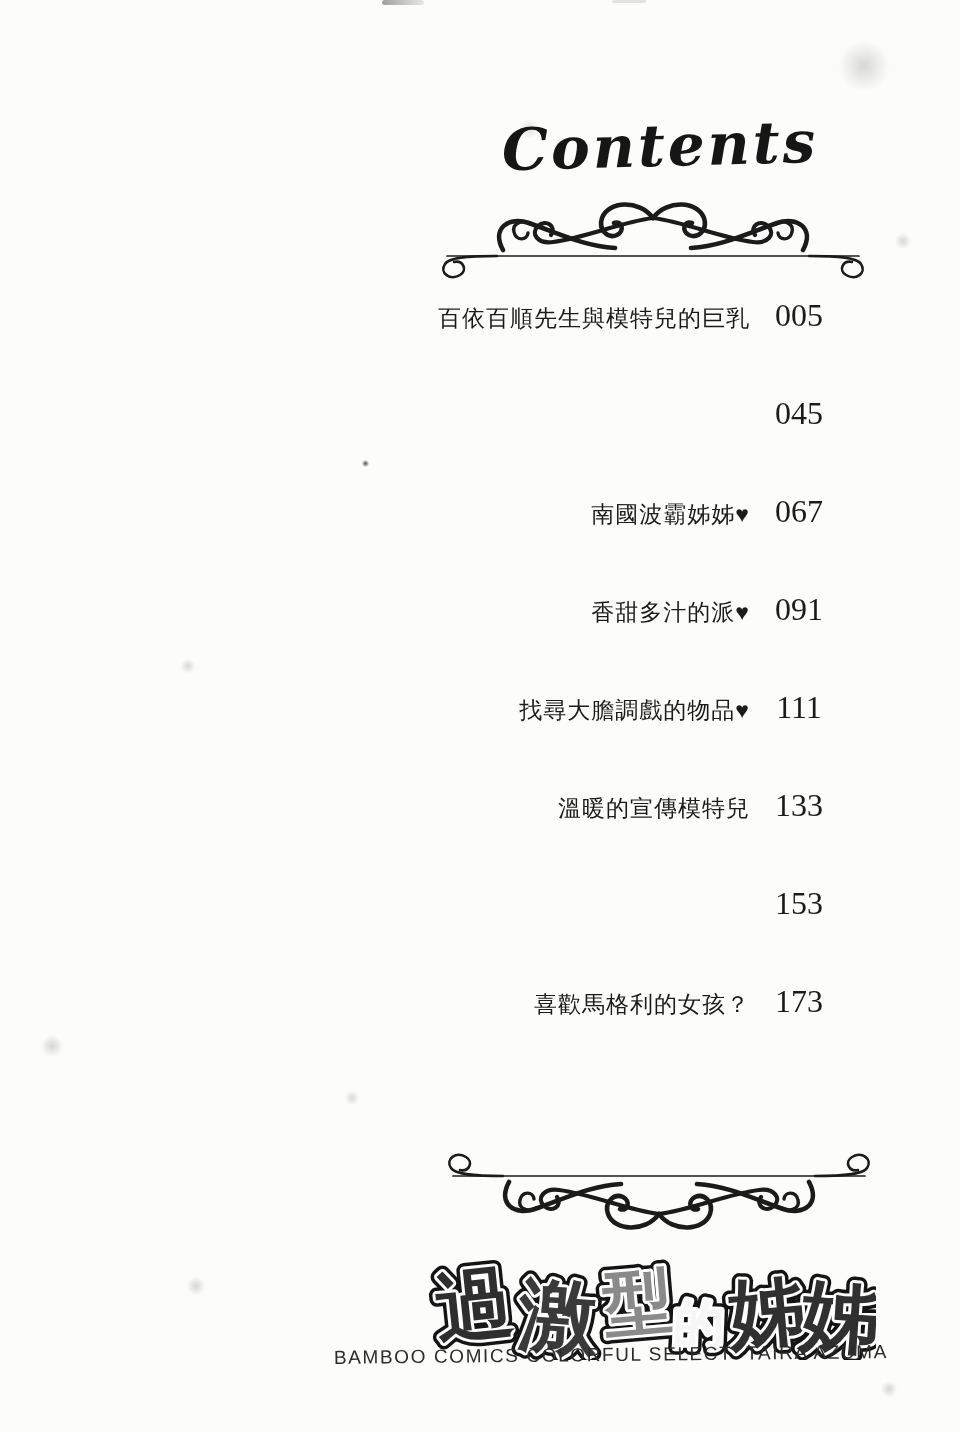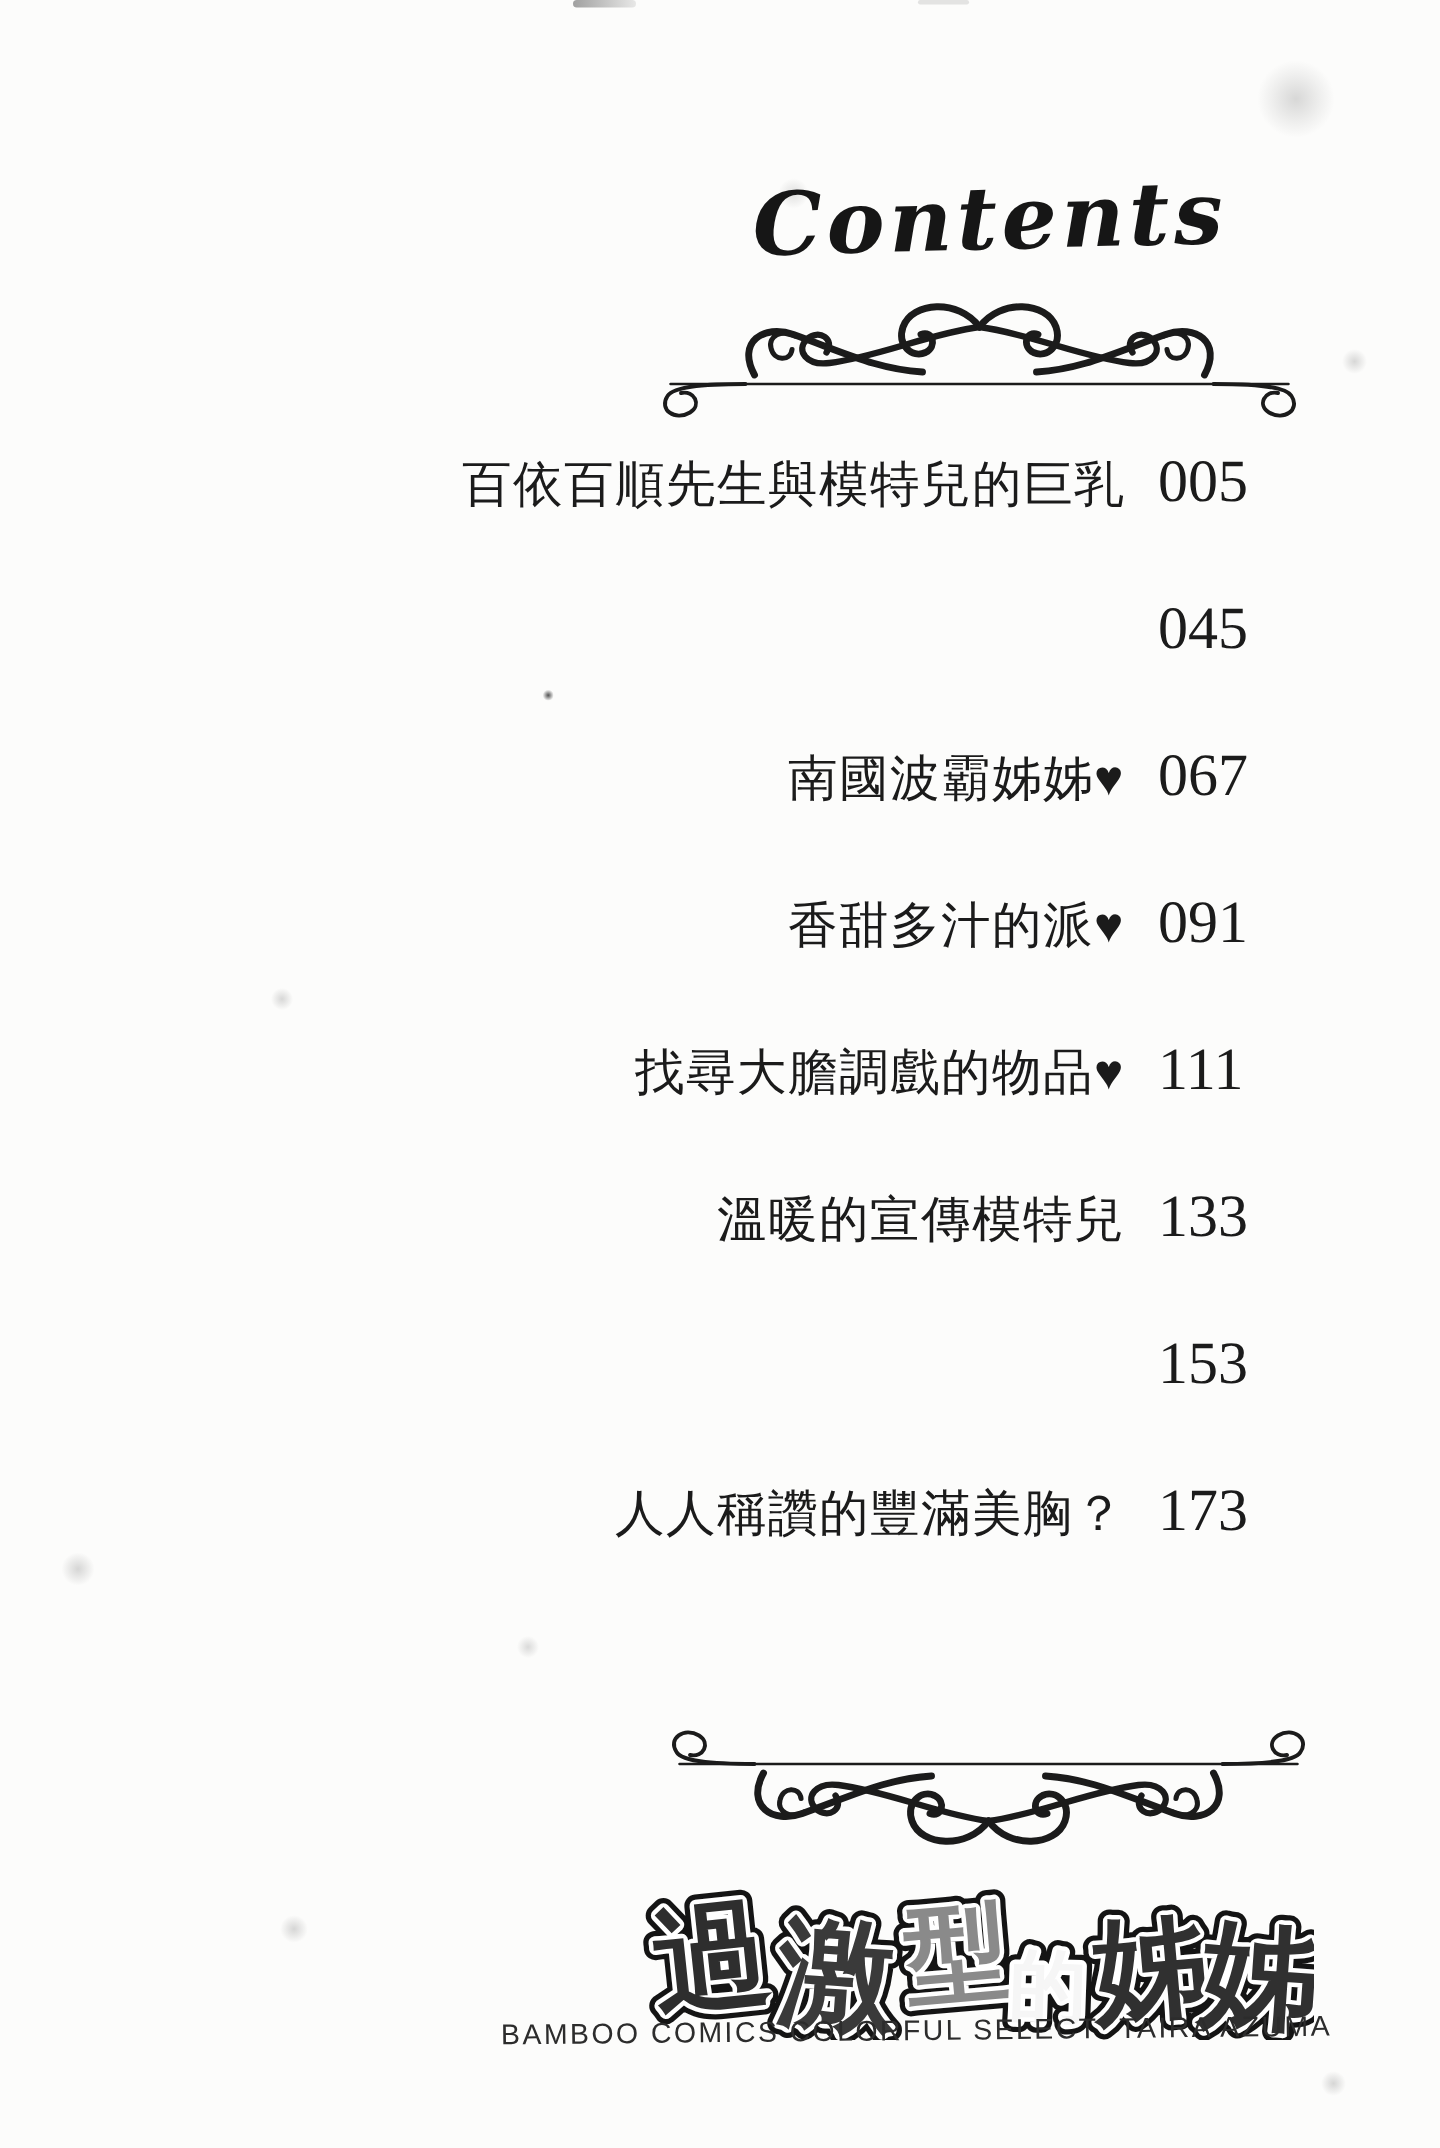--- a/index.html
+++ b/index.html
@@ -33,29 +33,29 @@
     position:absolute;
     top:297px;right:134px;
     display:flex;flex-direction:column;
   }
   .toc-row{
     display:flex;justify-content:flex-end;align-items:baseline;
     height:38px;margin-bottom:60px;
     white-space:nowrap;
   }
   .toc-title{
-    font-size:33px;
+    font-size:23px;
     letter-spacing:1px;
     color:#1b1b1b;
     font-family:Liberation Serif, serif;
   }
   .toc-page{
     width:54px;margin-left:22px;
     text-align:center;
-    font-size:40px;
+    font-size:32px;
     color:#1b1b1b;
   }
   
   .logo{position:absolute;left:424px;top:1258px;width:452px;height:102px;}
   
   .credits{
     position:absolute;left:334px;top:1344px;width:554px;
     display:flex;justify-content:space-between;align-items:baseline;
     font-family:"Liberation Sans", sans-serif;
     font-size:19px;font-weight:400;
@@ -146,21 +146,21 @@
       <div class="toc-row">
         <span class="toc-title">溫暖的宣傳模特兒</span>
         <span class="toc-page">133</span>
       </div>
 
       <div class="toc-row">
         <span class="toc-page">153</span>
       </div>
 
       <div class="toc-row">
-        <span class="toc-title">人人稱讚的豐滿美胸？</span>
+        <span class="toc-title">喜歡馬格利的女孩？</span>
         <span class="toc-page">173</span>
       </div>
     </div>
 
   <svg class="flourish bottom" viewBox="0 0 440 88">
     <g stroke="#1b1b1b" fill="none" stroke-linecap="round">
       <path d="M14,62 H426" stroke-width="1.7"></path>
       <g>
         <path d="M64,62 C40,62 16,63 12,70 C6,79 17,87 27,81 C35,76 30,66 21,68" stroke-width="2.6"></path>
         <path d="M70,56 C58,34 76,22 96,29 C132,42 152,52 182,54" stroke-width="4.6"></path>

